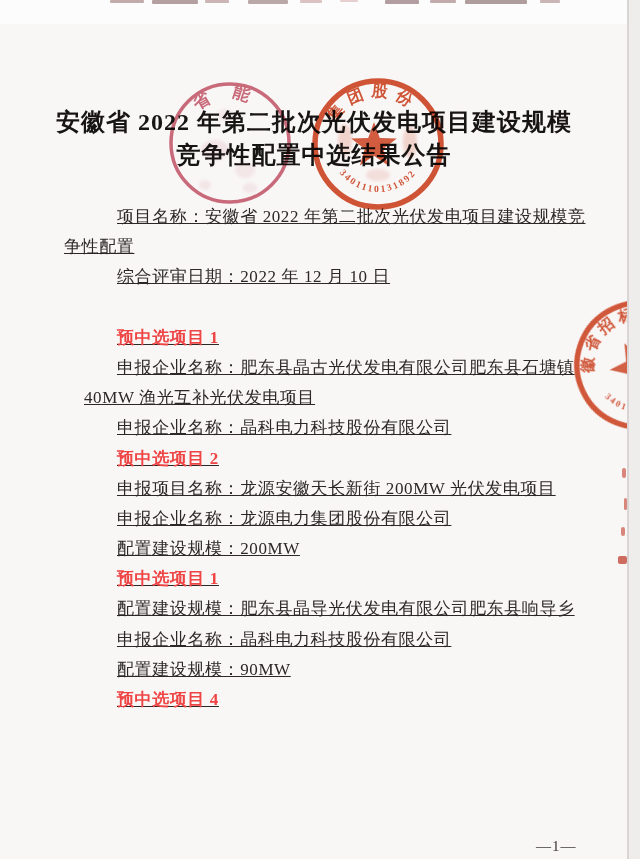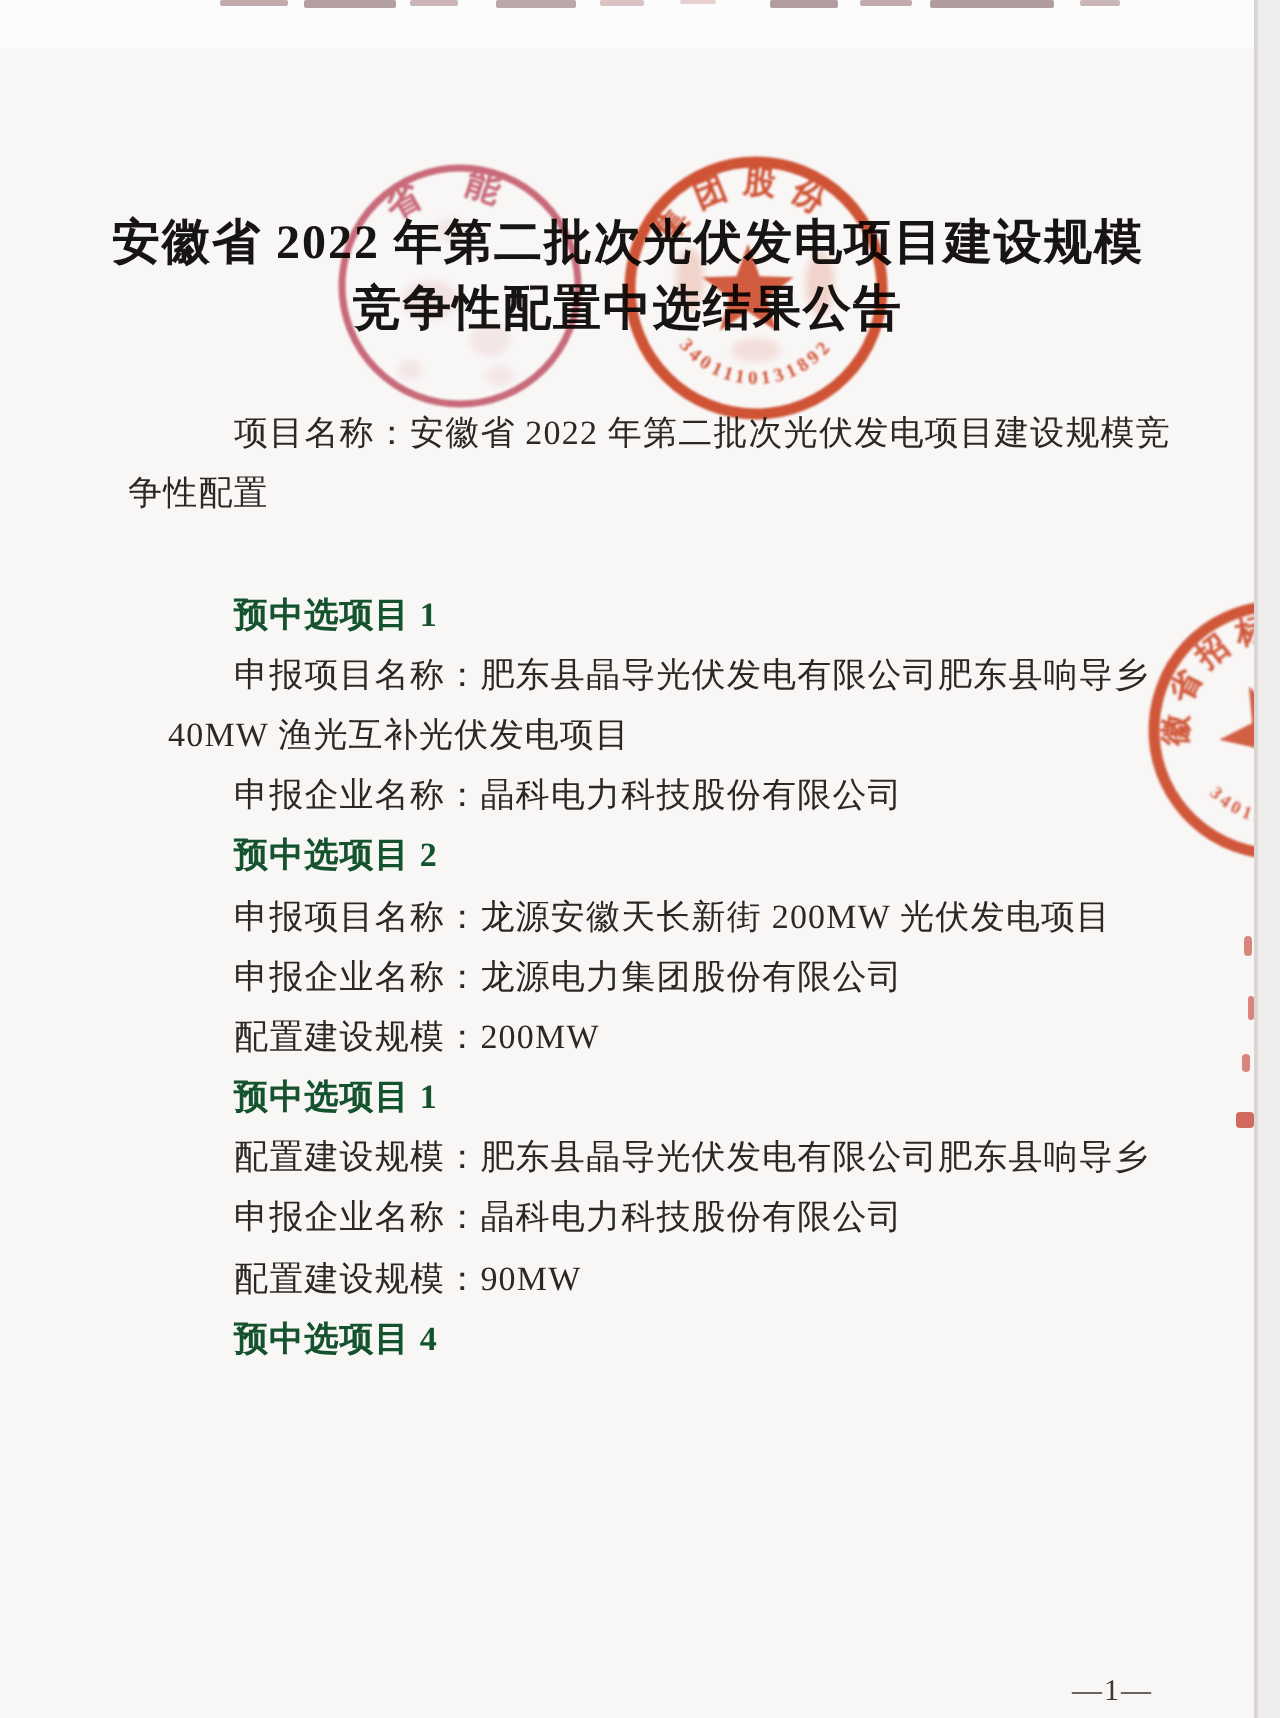--- a/index.html
+++ b/index.html
@@ -18,26 +18,26 @@
   .speck{position:absolute;background:#c64a3a;opacity:.65;border-radius:2px;}
 
   
   .title{
     position:absolute;top:106px;left:0;width:628px;text-align:center;
     font-size:24px;line-height:33px;font-weight:bold;color:#171513;
     letter-spacing:1px;
   }
   .content{
     position:absolute;left:64px;top:202px;width:540px;
-    font-size:17px;line-height:30.2px;letter-spacing:.6px;color:#2b2826;
+    font-size:17px;line-height:30.2px;letter-spacing:.6px;color:#2b2826;text-decoration:underline;
   }
   .doc-line{white-space:nowrap;height:30.2px;}
   .indent{padding-left:53px;}
   .cont-num{padding-left:20px;}
-  .heading{font-weight:bold;color:#14532d;}
+  .heading{font-weight:bold;color:#ef4444;}
   .blank{height:30.2px;}
 
   .page-number{
     position:absolute;left:536px;top:838px;font-size:15px;color:#3a3634;
     letter-spacing:1px;white-space:nowrap;
   }
 
   
   .seal-layer{position:absolute;top:0;left:0;mix-blend-mode:multiply;pointer-events:none;}
 </style>
@@ -60,24 +60,25 @@
   <div class="frag" style="left:540px;width:20px;height:3px;background:#a07a7c;opacity:.55;"></div>
 
   <div class="title">
     <div>安徽省 2022 年第二批次光伏发电项目建设规模</div>
     <div>竞争性配置中选结果公告</div>
   </div>
 
   <div class="content">
     <div class="doc-line indent">项目名称：安徽省 2022 年第二批次光伏发电项目建设规模竞</div>
     <div class="doc-line">争性配置</div>
+    <div class="doc-line indent">综合评审日期：2022 年 12 月 10 日</div>
     <div class="doc-line blank"></div>
 
     <div class="doc-line heading indent">预中选项目 1</div>
-    <div class="doc-line indent">申报项目名称：肥东县晶导光伏发电有限公司肥东县响导乡</div>
+    <div class="doc-line indent">申报企业名称：肥东县晶古光伏发电有限公司肥东县石塘镇</div>
     <div class="doc-line cont-num">40MW 渔光互补光伏发电项目</div>
     <div class="doc-line indent">申报企业名称：晶科电力科技股份有限公司</div>
 
     <div class="doc-line heading indent">预中选项目 2</div>
     <div class="doc-line indent">申报项目名称：龙源安徽天长新街 200MW 光伏发电项目</div>
     <div class="doc-line indent">申报企业名称：龙源电力集团股份有限公司</div>
     <div class="doc-line indent">配置建设规模：200MW</div>
 
     <div class="doc-line heading indent">预中选项目 1</div>
     <div class="doc-line indent">配置建设规模：肥东县晶导光伏发电有限公司肥东县响导乡</div>

